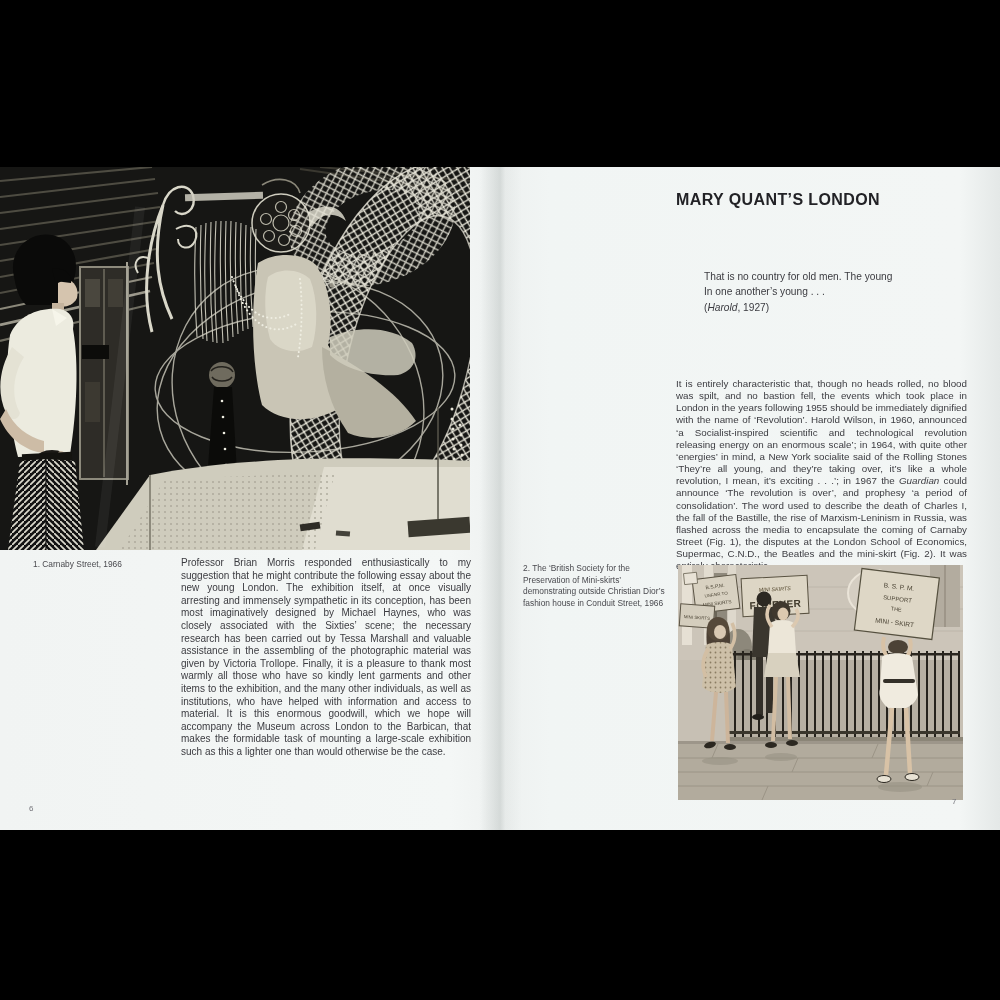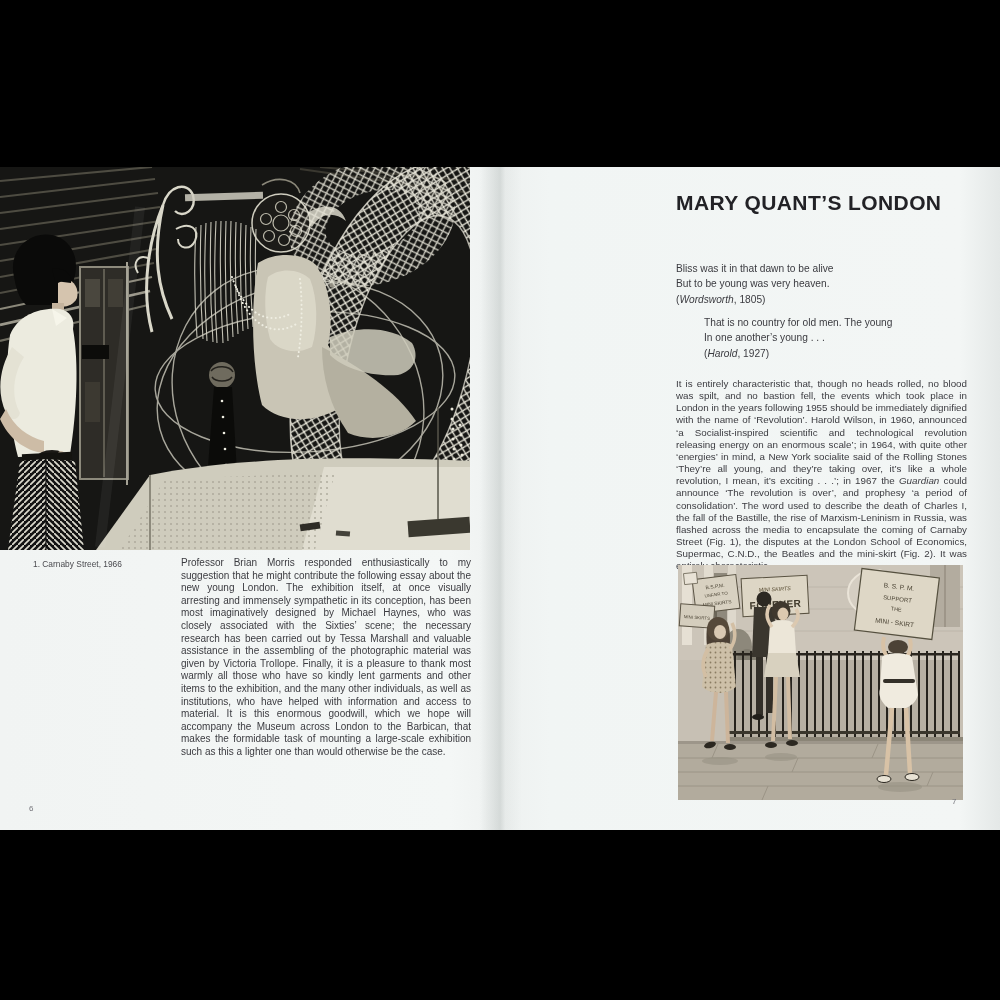--- a/index.html
+++ b/index.html
@@ -3,21 +3,21 @@
 <meta charset="utf-8">
 <style>
   html,body{margin:0;padding:0;background:#000;}
   .canvas{position:relative;width:1000px;height:1000px;background:#000;overflow:hidden;
           font-family:"Liberation Sans", sans-serif;}
   .spread{position:absolute;left:0;top:167px;width:1000px;height:663px;
           background:linear-gradient(90deg,#f1f4f3 0%,#f4f7f6 45%,#eef1f0 50%,#f1f5f4 55%,#f3f6f5 96%,#e4e8e7 100%);}
   .gutter{position:absolute;left:480px;top:0;width:42px;height:100%;
           background:linear-gradient(90deg,rgba(80,95,92,0) 0%,rgba(80,95,92,0.16) 48%,rgba(80,95,92,0.05) 60%,rgba(80,95,92,0) 100%);}
   .abs{position:absolute;}
-  .title{font-weight:bold;font-size:21px;letter-spacing:0.4px;color:#222226;}
+  .title{font-weight:bold;font-size:16px;letter-spacing:0.4px;color:#222226;}
   .body-text{font-size:10px;line-height:12.6px;text-align:justify;color:#3b3b40;width:290px;}
   .body-text2{font-size:9.8px;line-height:12.15px;text-align:justify;color:#3b3b40;width:291px;}
   .caption{font-size:8.4px;line-height:11.6px;color:#4a4a4f;}
   .quote-line{font-size:10.2px;line-height:14.9px;color:#3b3b40;}
   .attr{font-size:10.2px;line-height:14.9px;color:#3b3b40;margin-top:1px;}
   .attr .it, .it{font-style:italic;}
   .quote2{margin-top:8px;margin-left:28px;}
   .sig{font-size:10px;line-height:12.8px;color:#3b3b40;}
   .pagenum{font-size:8px;color:#74747a;}
   svg text{font-family:"Liberation Sans", sans-serif;}
@@ -229,34 +229,30 @@
     <div class="abs caption" style="left:33px;top:392px;width:140px">1. Carnaby Street, 1966</div>
 
     <div class="abs body-text" style="left:181px;top:390px">Professor Brian Morris responded enthusiastically to my suggestion that he might contribute the following essay about the new young London. The exhibition itself, at once visually arresting and immensely sympathetic in its conception, has been most imaginatively designed by Michael Haynes, who was closely associated with the Sixties’ scene; the necessary research has been carried out by Tessa Marshall and valuable assistance in the assembling of the photographic material was given by Victoria Trollope. Finally, it is a pleasure to thank most warmly all those who have so kindly lent garments and other items to the exhibition, and the many other individuals, as well as institutions, who have helped with information and access to material. It is this enormous goodwill, which we hope will accompany the Museum across London to the Barbican, that makes the formidable task of mounting a large-scale exhibition such as this a lighter one than would otherwise be the case.</div>
 
 
     <div class="abs pagenum" style="left:29px;top:637px">6</div>
 
     <div class="abs title" style="left:676px;top:24px">MARY QUANT’S LONDON</div>
 
     <div class="abs" style="left:676px;top:95px">
-      <div>
-        <div class="quote-line">Bliss was it in that dawn to be alive</div>
-        <div class="quote-line">But to be young was very heaven.</div>
-        <div class="attr"><span>(</span><span class="it">Wordsworth</span><span>, 1805)</span></div>
-      </div>
       <div class="quote2">
         <div class="quote-line">That is no country for old men. The young</div>
         <div class="quote-line">In one another’s young . . .</div>
         <div class="attr"><span>(</span><span class="it">Harold</span><span>, 1927)</span></div>
       </div>
     </div>
 
     <div class="abs body-text2" style="left:676px;top:211px"><span>It is entirely characteristic that, though no heads rolled, no blood was spilt, and no bastion fell, the events which took place in London in the years following 1955 should be immediately dignified with the name of ‘Revolution’. Harold Wilson, in 1960, announced ‘a Socialist-inspired scientific and technological revolution releasing energy on an enormous scale’; in 1964, with quite other ‘energies’ in mind, a New York socialite said of the Rolling Stones ‘They’re all young, and they’re taking over, it’s like a whole revolution, I mean, it’s exciting . . .’; in 1967 the </span><span class="it">Guardian</span><span> could announce ‘The revolution is over’, and prophesy ‘a period of consolidation’. The word used to describe the death of Charles I, the fall of the Bastille, the rise of Marxism-Leninism in Russia, was flashed across the media to encapsulate the coming of Carnaby Street (Fig. 1), the disputes at the London School of Economics, Supermac, C.N.D., the Beatles and the mini-skirt (Fig. 2). It was entirely characteristic.</span></div>
 
+    <div class="abs caption" style="left:523px;top:396px;width:150px">2. The ‘British Society for the Preservation of Mini-skirts’ demonstrating outside Christian Dior’s fashion house in Conduit Street, 1966</div>
 
     <svg class="abs" style="left:678px;top:398px" width="285" height="235" viewBox="0 0 285 235">
       <defs>
         <pattern id="dotdress" width="5" height="5" patternUnits="userSpaceOnUse">
           <rect width="5" height="5" fill="#cdc0a8"></rect>
             <circle cx="2.5" cy="2.5" r="0.9" fill="#8a7c62"></circle>
         </pattern>
       </defs>
       <rect width="285" height="235" fill="#c7c0b4"></rect>
 

